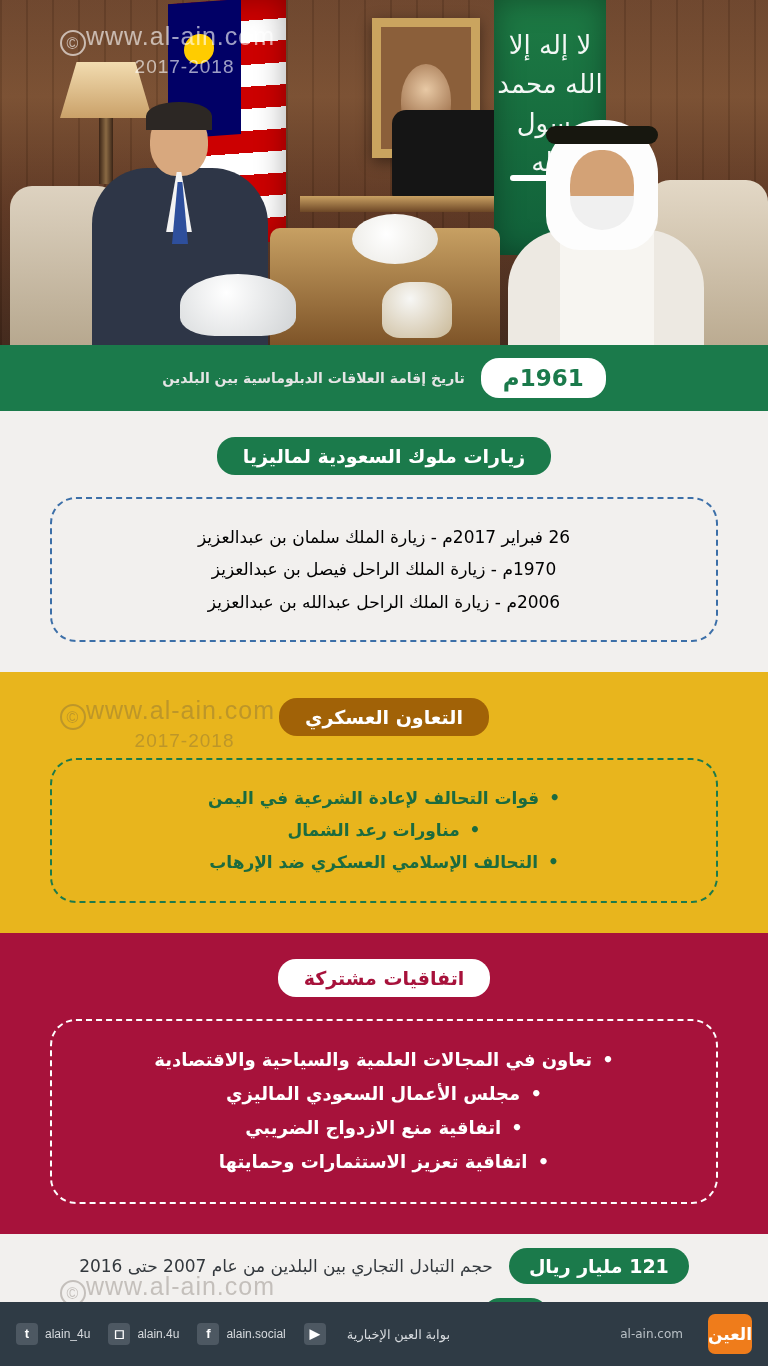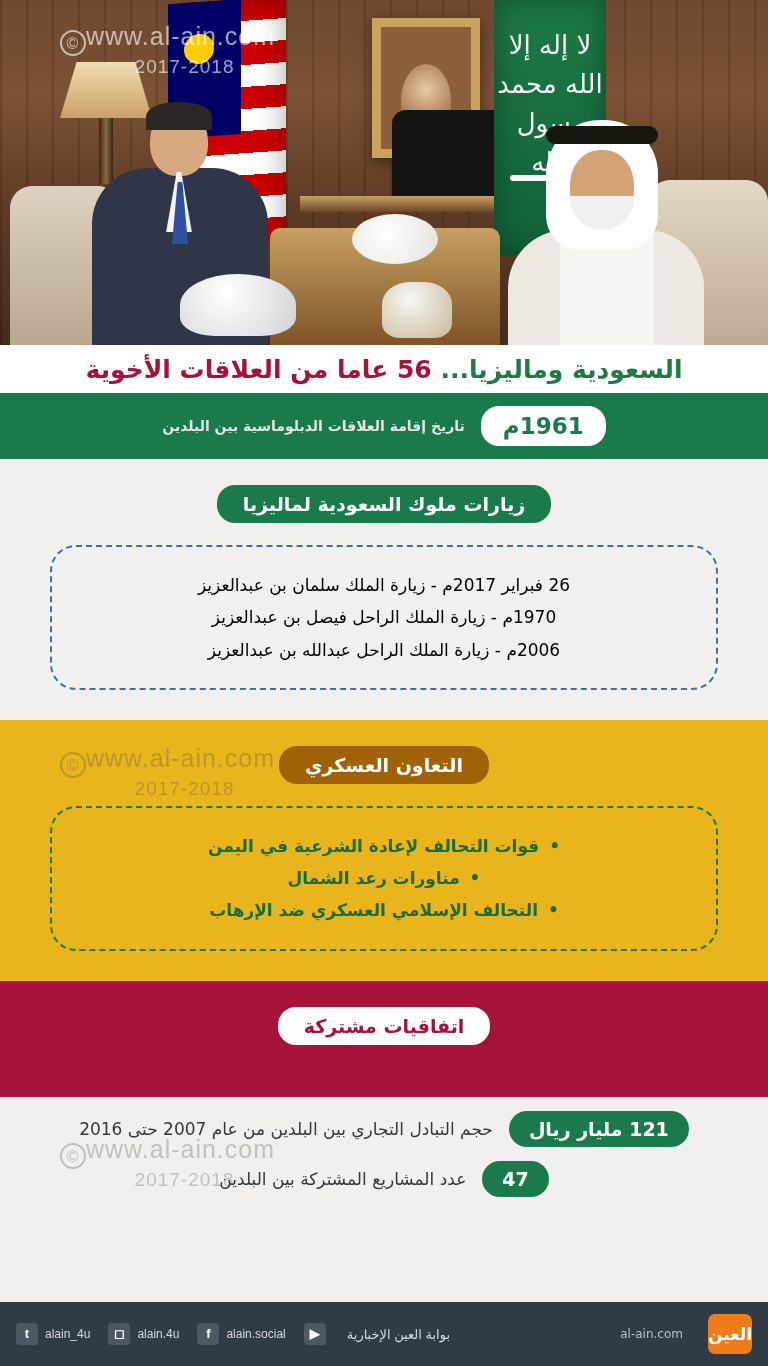--- a/index.html
+++ b/index.html
@@ -443,26 +443,20 @@
     <div class="vase-l"></div>
     <div class="flowers"></div>
     <div class="vase-r"></div>
 
     <div class="wm wm1">
       <span class="cmark">©</span><span>www.al-ain.com</span>
       <span class="sub">2017-2018</span>
     </div>
   </div>
 
-  <div class="title-bar">
-    <div class="title">
-      <span>السعودية وماليزيا...</span>
-      <span class="red">56 عاما من العلاقات الأخوية</span>
-    </div>
-  </div>
 
   <div class="strip-green">
     <span class="pill">1961م</span>
     <span class="label">تاريخ إقامة العلاقات الدبلوماسية بين البلدين</span>
   </div>
 
   <div class="section light">
     <div class="sec-head">
       <span class="chip">زيارات ملوك السعودية لماليزيا</span>
     </div>
@@ -485,20 +479,26 @@
     <div class="wm dark wm2" style="left:52px; top:24px;">
       <span class="cmark">©</span><span>www.al-ain.com</span>
       <span class="sub">2017-2018</span>
     </div>
   </div>
 
   <div class="section maroon">
     <div class="sec-head">
       <span class="chip on-maroon">اتفاقيات مشتركة</span>
     </div>
+    <ul class="dashbox maroon bulleted">
+      <li>تعاون في المجالات العلمية والسياحية والاقتصادية</li>
+      <li>مجلس الأعمال السعودي الماليزي</li>
+      <li>اتفاقية منع الازدواج الضريبي</li>
+      <li>اتفاقية تعزيز الاستثمارات وحمايتها</li>
+    </ul>
   </div>
 
   <div class="stats">
     <div class="stat-row">
       <span class="value">121 مليار ريال</span>
       <span class="text">حجم التبادل التجاري بين البلدين من عام 2007 حتى 2016</span>
     </div>
     <div class="stat-row">
       <span class="value">47</span>
       <span class="text">عدد المشاريع المشتركة بين البلدين</span>

